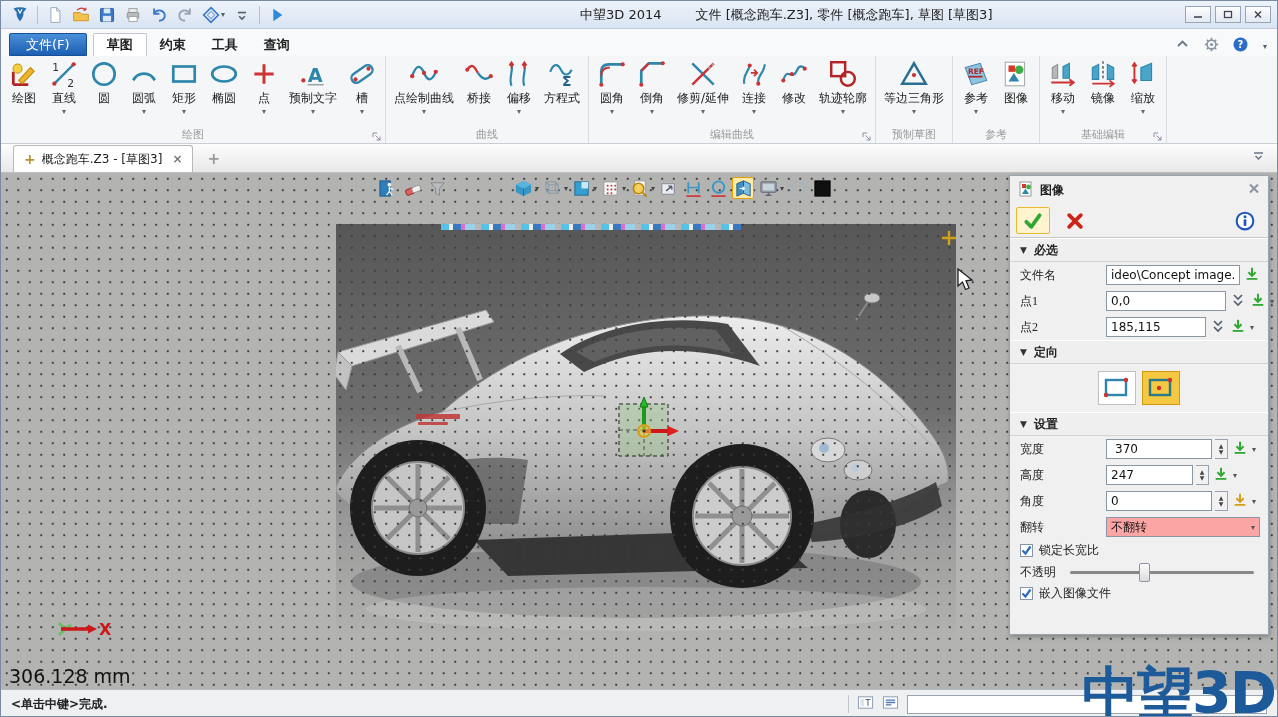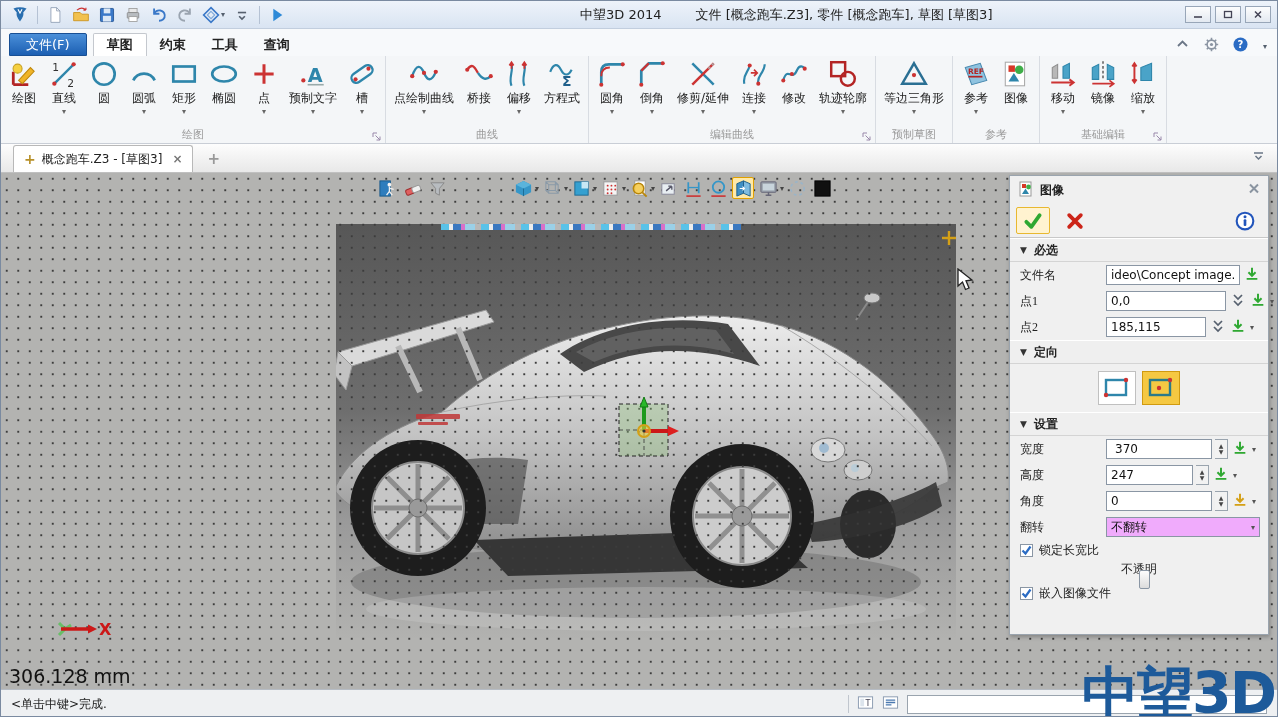--- a/index.html
+++ b/index.html
@@ -76,28 +76,28 @@
   .mini-icn svg{width:16px;height:16px;}
   .dd-caret{font-size:8px;color:#555;}
   #orient-row{height:48px;display:flex;align-items:center;justify-content:center;gap:6px;}
   .orient-btn{width:38px;height:34px;background:#fff;border:1px solid #c0c0c0;display:inline-flex;align-items:center;justify-content:center;}
   .orient-btn.sel{background:#f5c842;border:1px solid #d09a10;}
   .orient-btn svg{width:30px;height:26px;}
   .chk{width:13px;height:13px;border:1px solid #8a96a4;background:#fff;display:inline-flex;align-items:center;justify-content:center;margin-right:6px;}
   .chk svg{width:11px;height:11px;display:none;}
   .chk.on svg{display:block;}
   .chk-row{height:21px;display:flex;align-items:center;padding:0 10px;color:#222;}
-  #opacity-row{height:22px;display:flex;align-items:center;padding:0 10px;color:#222;flex-direction:column;}
+  #opacity-row{height:22px;display:flex;align-items:center;padding:0 10px;color:#222;}
   #opacity-track{flex:1;height:3px;background:#888;position:relative;margin-left:14px;margin-right:4px;border-radius:2px;}
   #opacity-thumb{position:absolute;top:-8px;width:11px;height:19px;background:linear-gradient(#fdfdfd,#dcdcdc);border:1px solid #8a96a4;border-radius:2px;}
-  .flip-select{height:20px;border:1px solid #8a96a4;background:#f0abfc;display:flex;align-items:center;padding:8px 4px;color:#111;}
+  .flip-select{height:20px;border:1px solid #8a96a4;background:#fca5a5;display:flex;align-items:center;padding:8px 4px;color:#111;}
   .flip-select .dd-caret{margin-left:auto;}
   
   #statusbar{position:absolute;left:0;top:688px;width:100%;height:29px;background:#eef0f2;border-top:1px solid #b6bcc4;display:flex;align-items:center;padding:0 10px;font-size:12px;color:#222;}
-  #status-msg{white-space:nowrap;}
+  #status-msg{white-space:nowrap;font-weight:bold;}
   #status-right{margin-left:auto;display:flex;align-items:center;gap:8px;}
   .sb-sep{width:1px;height:18px;background:#c0c6ce;}
   .sb-icn svg{width:17px;height:17px;}
   #status-input{width:360px;height:19px;border:1px solid #9aa4ae;background:#fff;font-size:11px;padding:0 4px;}
   #watermark{position:absolute;right:2px;bottom:-6px;font-size:57px;font-weight:900;color:#1d5a9a;z-index:6;letter-spacing:-2px;line-height:1;white-space:nowrap;}
 </style>
 </head>
 <body>
 <div id="app">
 

